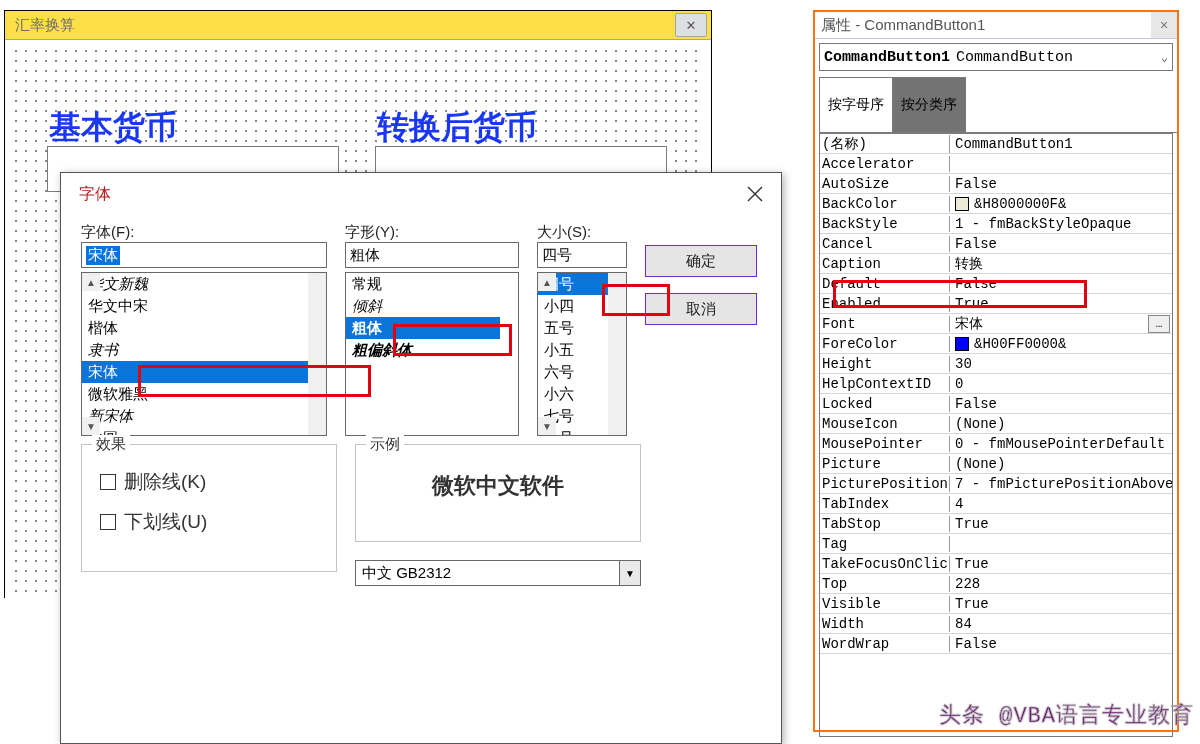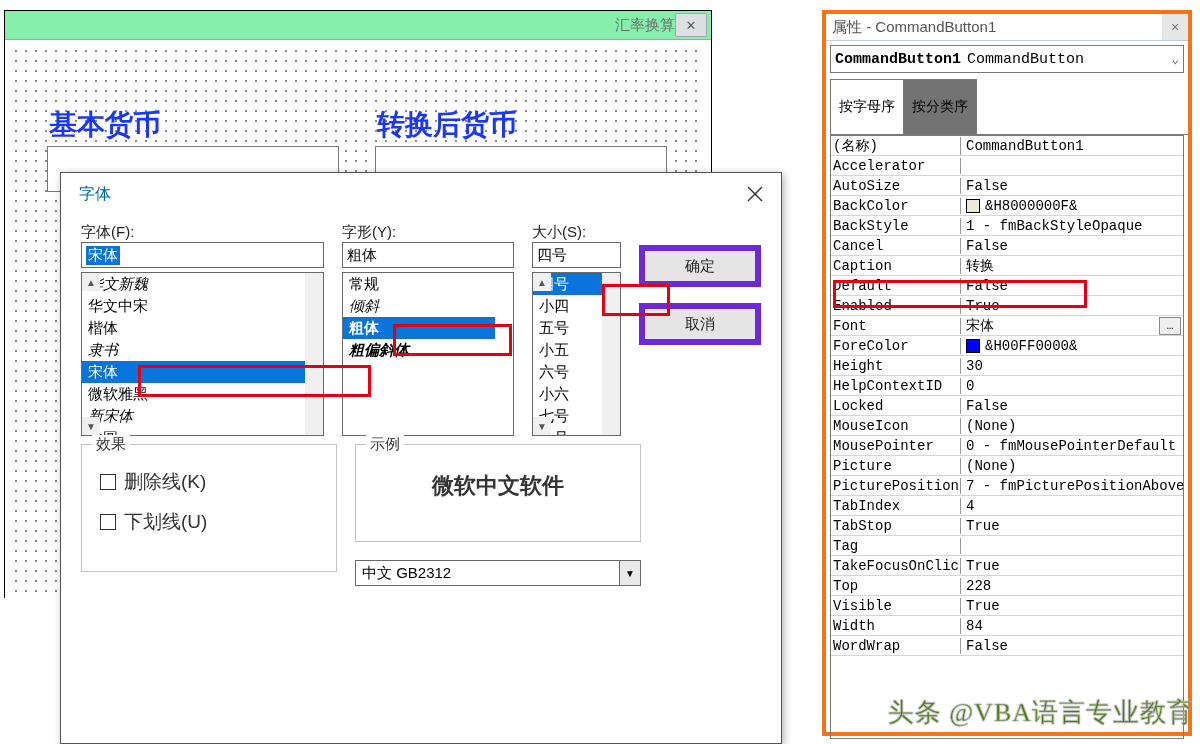--- a/index.html
+++ b/index.html
@@ -1,28 +1,28 @@
 <!DOCTYPE html>
 <html><head>
 <meta charset="utf-8">
 <style>
   html, body { margin:0; padding:0; width:1200px; height:744px; font-family: "Microsoft YaHei", "SimSun", Arial, sans-serif; font-size:14px; background:#fff; color:#000; overflow:hidden; }
   
   .userform { position:absolute; left:4px; top:10px; width:706px; height:586px; border:1px solid #000; }
-  .uf-titlebar { height:28px; background:#86efac; border-bottom:1px solid #9fa5b0; display:flex; align-items:center; justify-content:flex-end; padding:0 4px 0 10px; }
+  .uf-titlebar { height:28px; background:#fde047; border-bottom:1px solid #9fa5b0; display:flex; align-items:center; justify-content:space-between; padding:0 4px 0 10px; }
   .uf-title { color:#6b6b6b; font-size:15px; }
   .uf-close { width:30px; height:22px; border:1px solid #9fa5b0; background:#dedfe2; display:flex; align-items:center; justify-content:center; font-size:13px; color:#5a5a5a; border-radius:2px; }
   .uf-body { position:relative; height:calc(100% - 28px); background:#fff; }
   .dot-grid { position:absolute; inset:6px; background-image: radial-gradient(#888 1px, transparent 1px); background-size:10px 10px; }
-  .uf-label { position:absolute; color:#1a37f5; font-family:"SimSun","NSimSun",serif; font-weight:bold; font-size:28px; }
+  .uf-label { position:absolute; color:#1a37f5; font-family:"SimSun","NSimSun",serif; font-weight:bold; font-size:32px; }
   .uf-frame { position:absolute; width:290px; height:44px; background:#fff; border:1px solid #7a7a7a; }
   
   .dlg { position:absolute; left:60px; top:172px; width:720px; height:570px; background:#fff; border:1px solid #555; box-shadow:2px 2px 8px rgba(0,0,0,0.3); }
   .dlg-header { display:flex; justify-content:space-between; align-items:center; height:42px; padding:0 18px; }
-  .dlg-title { font-size:16px; color:#0369a1; }
+  .dlg-title { font-size:16px; color:#b91c1c; }
   .dlg-x { width:16px; height:16px; }
   .dlg-x svg { width:16px; height:16px; stroke:#333; stroke-width:1.4; }
   .dlg-body { padding:8px 20px 0 20px; position:relative; }
   .row1 { display:flex; }
   .col-font { width:246px; }
   .col-style { width:174px; margin-left:18px; }
   .col-size { width:90px; margin-left:18px; }
   .col-btns { flex:1; margin-left:18px; }
   .lab { font-size:15px; color:#222; }
   .input { height:24px; border:1px solid #696969; padding:0 4px; font-size:15px; display:flex; align-items:center; overflow:hidden;}
@@ -30,49 +30,49 @@
   .listbox { border:1px solid #696969; margin-top:4px; height:162px; overflow:hidden; font-family:"SimSun","NSimSun",serif; }
   .listbox .scrolltrack { position:absolute; right:0; top:0; bottom:0; width:18px; background:#f0f0f0; }
   .listbox .up,.listbox .dn { position:absolute; width:18px; height:18px; background:#f0f0f0; display:flex; align-items:center; justify-content:center; font-size:10px; color:#555;}
   .listbox .up{top:0;} .listbox .dn{bottom:0;}
   .listbox-inner { position:relative; height:100%; }
   .listbox-items { position:absolute; left:0; right:18px; top:0; }
   .lit { padding:2px 6px; font-size:15px; line-height:18px; white-space:nowrap;}
   .lit.hl { background:#0a74da; color:#fff; }
   .ital { font-style:italic; }
   .bold { font-weight:bold; }
-  .btn { height:30px; border:6px solid #6d28d9; background:#e5e5e5; display:flex; align-items:center; justify-content:center; font-size:15px; margin-bottom:16px; width:110px; cursor:default; color:#222;}
+  .btn { height:30px; border:1px solid #6d28d9; background:#e5e5e5; display:flex; align-items:center; justify-content:center; font-size:15px; margin-bottom:16px; width:110px; cursor:default; color:#222;}
   .fieldset { border:1px solid #c3c3c3; padding:10px 14px 16px 14px; margin-top:8px; color:#333; position:relative; }
   .fieldset .legend { position:absolute; top:-10px; left:10px; background:#fff; padding:0 4px; font-size:15px;}
   .cb-row { display:flex; align-items:center; margin:14px 0 0 4px; font-size:19px;}
   .cb-box { width:14px; height:14px; border:1px solid #333; margin-right:8px; }
   .sample { font-family:"SimSun","NSimSun",serif; font-weight:bold; font-size:22px; text-align:center; padding:16px 0; }
   .charset { margin-top:18px; }
   .charset .combo { width:278px; border:1px solid #696969; height:24px; display:flex; align-items:center; justify-content:space-between; padding:0 0 0 6px; font-size:15px; margin-top:6px;gap:19px;}
   .combo .dd { width:20px; height:100%; border-left:1px solid #696969; display:flex; align-items:center; justify-content:center; background:#e9e9e9; font-size:10px;}
   
   .redbox { position:absolute; border:3px solid #e3000f; pointer-events:none; z-index:30; }
   
-  .props { position:absolute; right:8px; top:10px; width:362px; height:718px; border:4px solid #f97316; background:#fff; }
+  .props { position:absolute; right:21px; top:10px; width:362px; height:718px; border:2px solid #f97316; background:#fff; }
   .props-titlebar { height:26px; background:#fff; border-bottom:1px solid #c1c9da; display:flex; align-items:center; padding-left:6px; color:#555; font-size:15px;}
   .props-titlebar .ttl { flex:1;}
   .props-titlebar .x { width:26px; height:100%; background:#e7e7e7; display:flex; align-items:center; justify-content:center; color:#777; font-size:14px; }
   .props-obj { height:26px; border:1px solid #7a7a7a; margin:4px 4px 0 4px; display:flex; align-items:center; padding:0 4px; font-family:"Courier New",monospace; font-size:15px;}
   .props-obj .nm { font-weight:bold; margin-right:6px;}
   .props-obj .dd { margin-left:auto; font-size:12px; color:#555; }
   .tabs { display:flex; margin:6px 0 0 4px; border-bottom:1px solid #7a7a7a;}
   .tab { border:1px solid #7a7a7a; border-bottom:none; padding:18px 8px; font-size:14px; margin-right:-1px; background:#fff;}
   .tab.inactive { background:#737373; }
   .grid { border:1px solid #7a7a7a; margin:0 4px 0 4px; height:602px; overflow:hidden; font-family:"Courier New",monospace; font-size:14px;}
   .grow { display:flex; border-bottom:1px solid #d5d5d5; height:19px; align-items:center;}
   .gk { width:127px; padding-left:2px; border-right:1px solid #999; white-space:nowrap; overflow:hidden;}
   .gv { flex:1; padding-left:5px; display:flex; align-items:center; white-space:nowrap; overflow:hidden;}
   .sw { width:12px; height:12px; border:1px solid #000; margin-right:5px; }
   .ell { width:20px; height:16px; border:1px solid #888; background:#efefef; font-size:11px; display:flex; align-items:center; justify-content:center; margin-left:auto; margin-right:2px;}
-  .watermark { position:absolute; right:6px; bottom:14px; font-size:26px; color:#4d7c0f; -webkit-text-stroke:0.6px #b7b7b7; text-shadow:0 0 2px #999; font-family:Liberation Serif, serif; letter-spacing:1px; z-index:50; }
+  .watermark { position:absolute; right:6px; bottom:14px; font-size:22px; color:#701a75; -webkit-text-stroke:0.6px #b7b7b7; text-shadow:0 0 2px #999; font-family:Liberation Mono, monospace; letter-spacing:1px; z-index:50; }
 </style>
 </head>
 <body>
 
 <div class="userform">
   <div class="uf-titlebar">
     <span class="uf-title">汇率换算</span>
     <div class="uf-close">
         <span>✕</span>
       </div>

